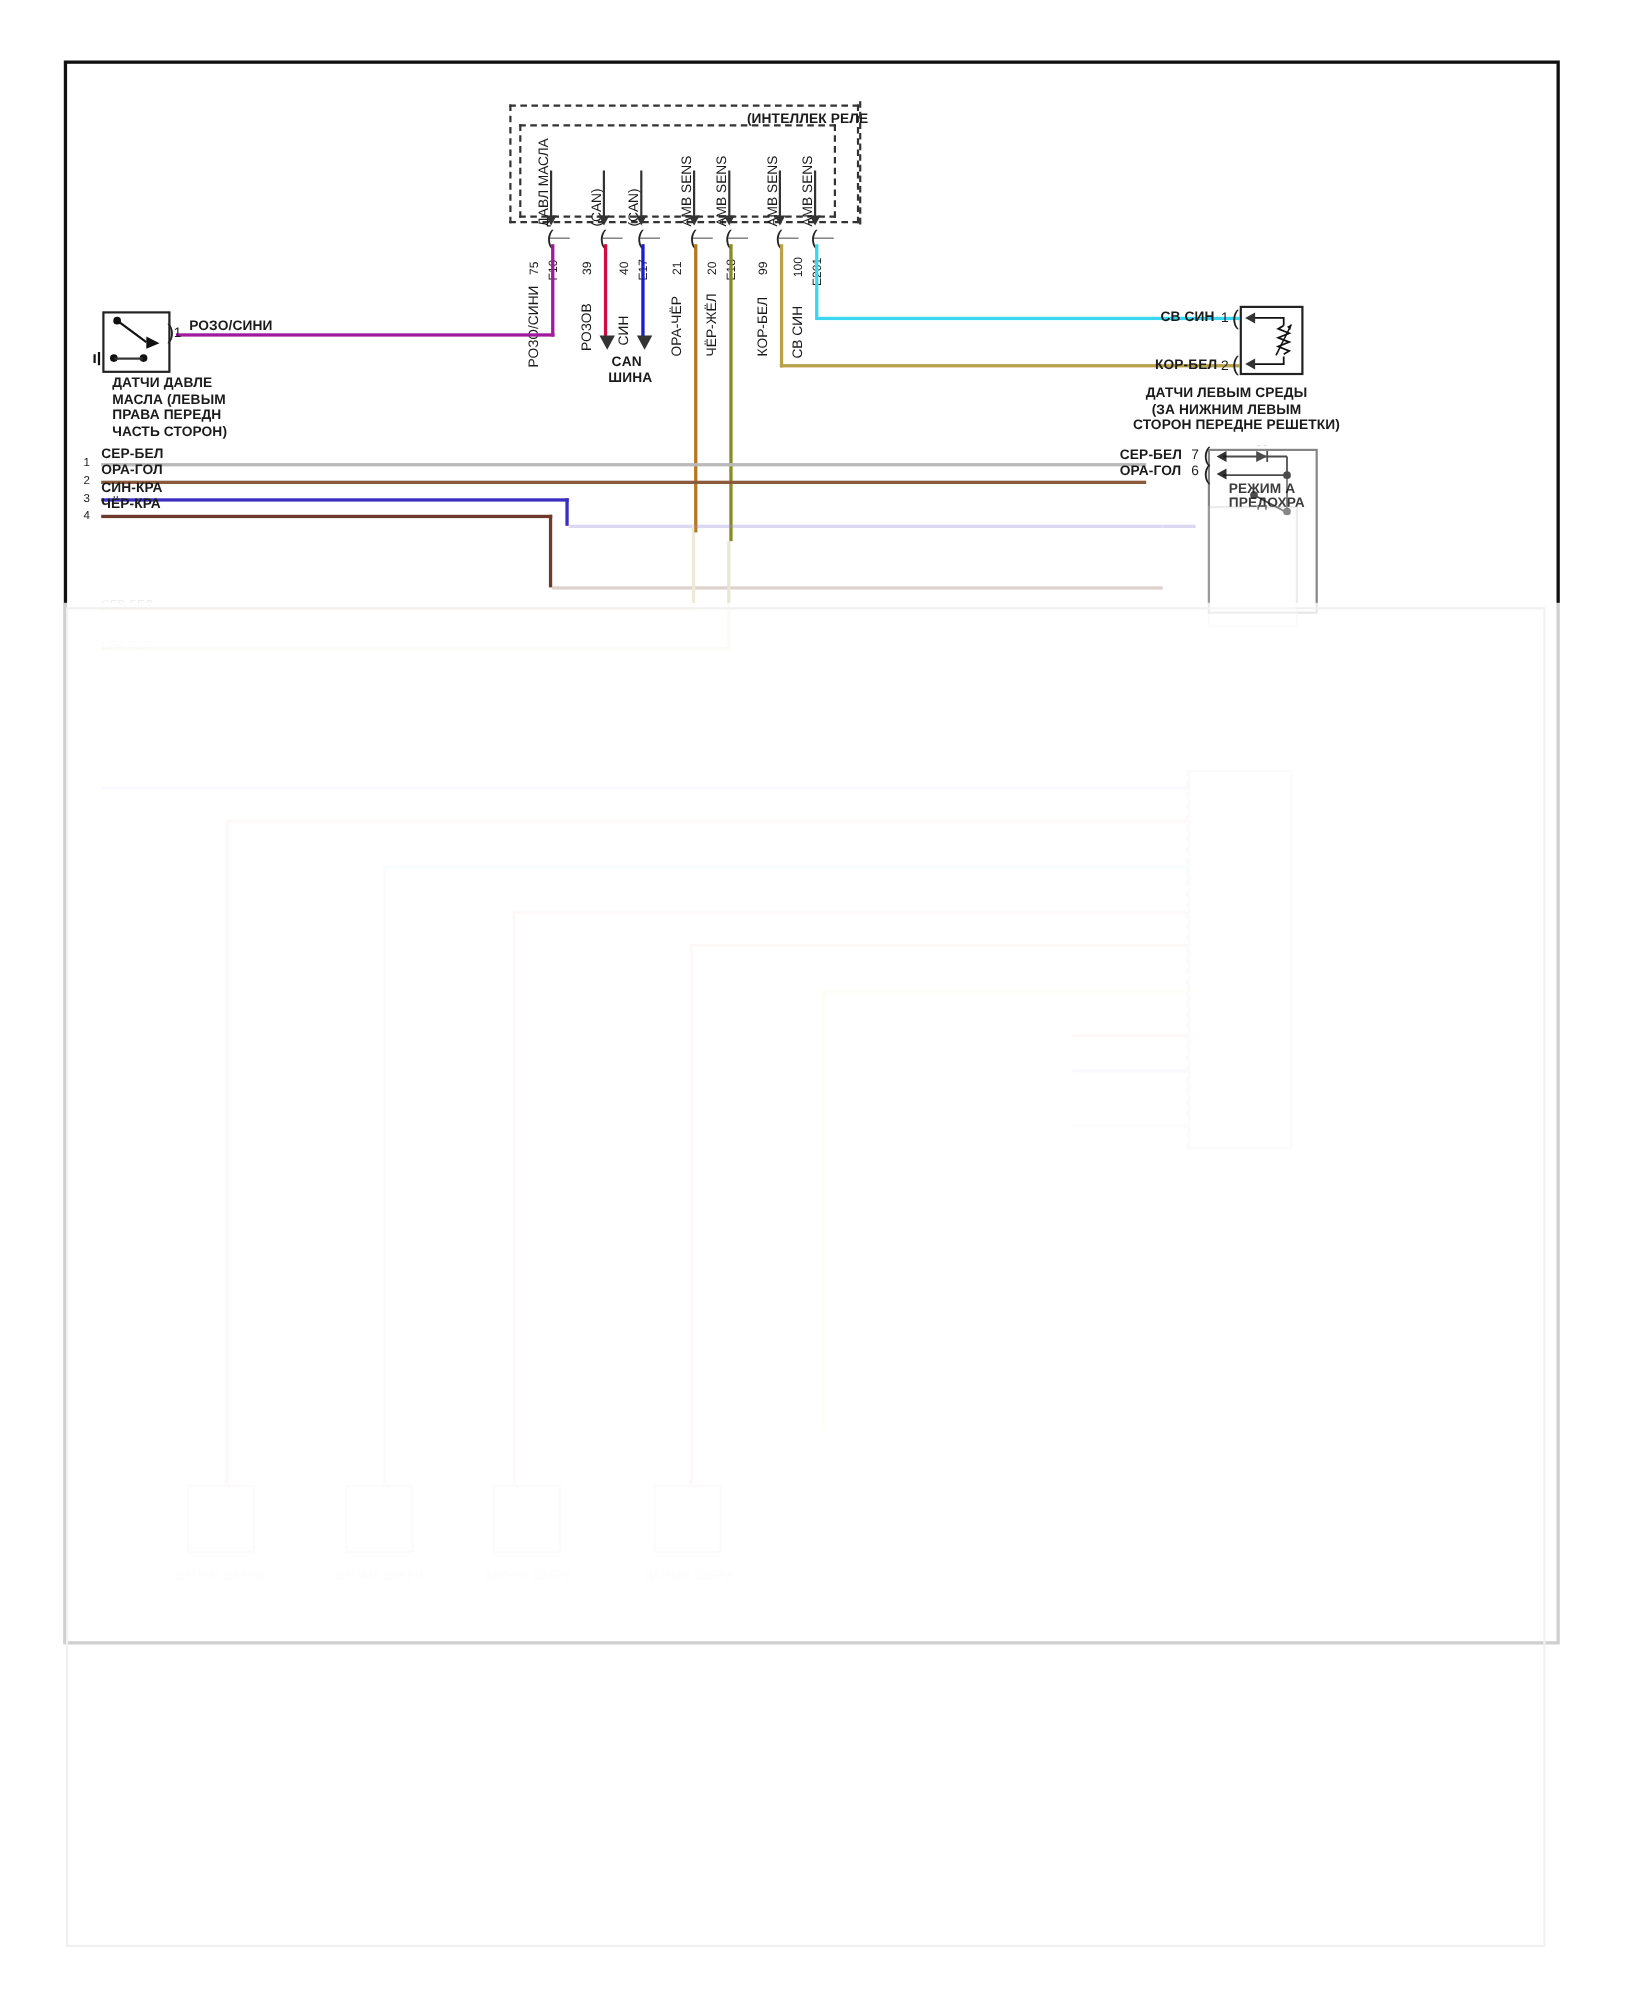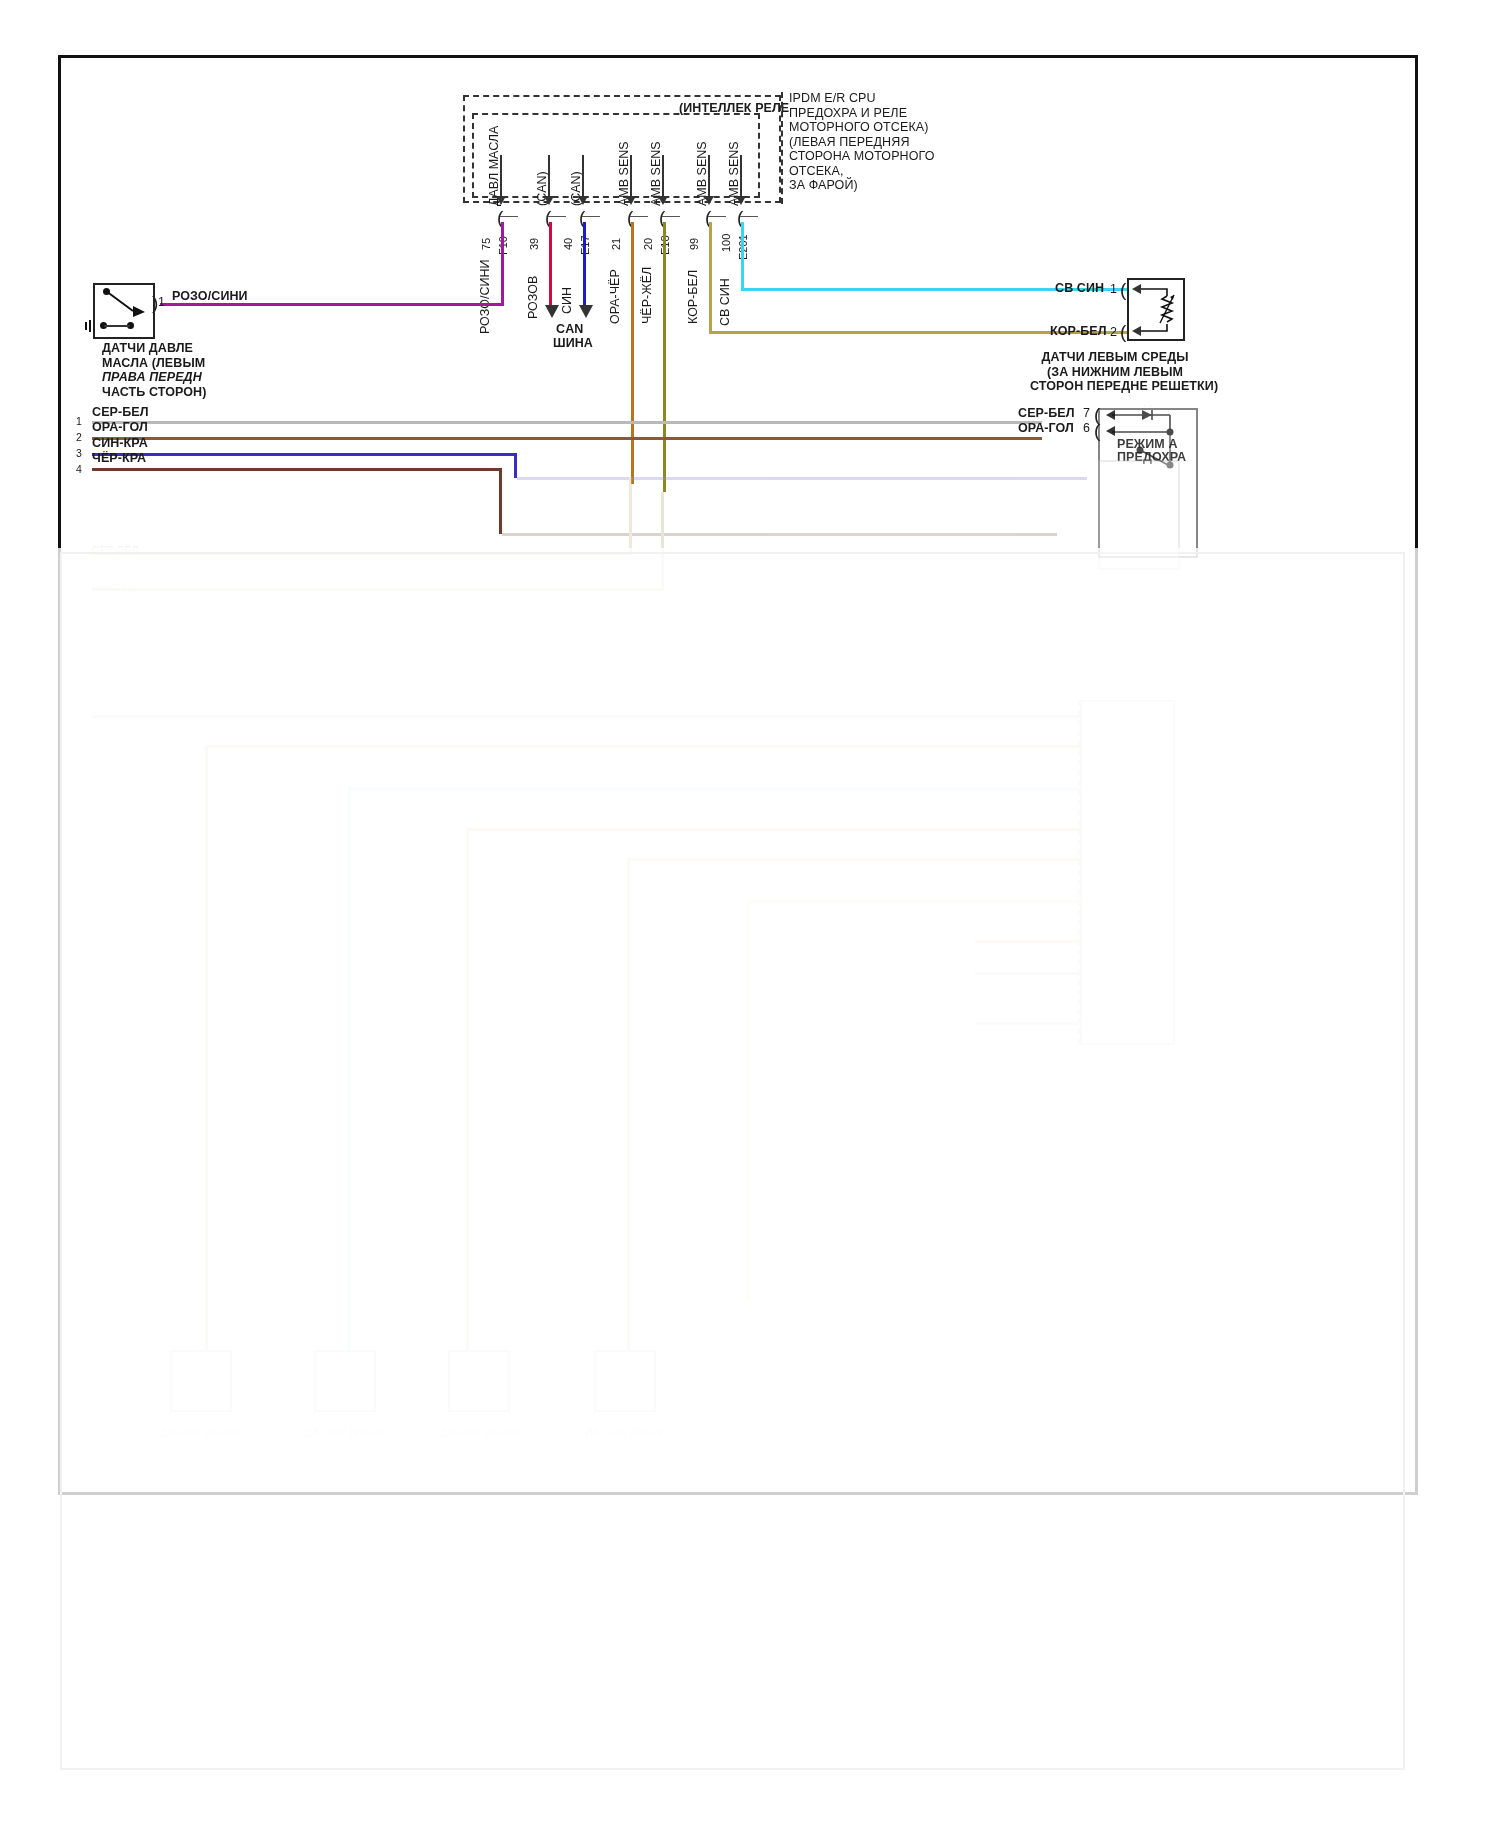--- a/index.html
+++ b/index.html
@@ -57,29 +57,20 @@
 
   <div class="sheet-border"></div>
 
   <div class="dashbox" style="left:463px;top:95px;width:318px;height:108px;"></div>
   <div class="txt b" style="left:679px;top:101px;font-size:12.5px;">(ИНТЕЛЛЕК РЕЛЕ</div>
 
   <div class="dashbox" style="left:472px;top:113px;width:288px;height:85px;"></div>
 
   <div class="abs" style="left:781px;top:92px;width:0;height:112px;border-left:2px dashed #333;"></div>
 
-  <div class="abs" style="left:789px;top:91px;">
-    <div class="txt" style="position:static;">IPDM E/R CPU</div>
-    <div class="txt" style="position:static;">ПРЕДОХРА И РЕЛЕ</div>
-    <div class="txt" style="position:static;">МОТОРНОГО ОТСЕКА)</div>
-    <div class="txt" style="position:static;">(ЛЕВАЯ ПЕРЕДНЯЯ</div>
-    <div class="txt" style="position:static;">СТОРОНА МОТОРНОГО</div>
-    <div class="txt" style="position:static;">ОТСЕКА,</div>
-    <div class="txt" style="position:static;">ЗА ФАРОЙ)</div>
-  </div>
 
   <div class="vert" style="left:501px;top:192px;">ДАВЛ МАСЛА</div>
   <div class="leadv" style="left:500px;top:155px;height:43px;"></div>
   <div class="arrow-d" style="left:496px;top:196px;"></div>
   <div class="conn" style="left:497px;top:208px;">(</div>
   <div class="vert sm" style="left:492px;top:238px;">75</div>
   <div class="vert sm" style="left:509px;top:243px;">F10</div>
   <div class="vert" style="left:492px;top:320px;">РОЗО/СИНИ</div>
   <div class="wire wv" style="left:501px;top:222px;height:84px;background:#a01a9e;"></div>
   <div class="wire wh" style="left:160px;top:303px;width:344px;background:#a01a9e;"></div>
@@ -165,21 +156,21 @@
         <line x1="2" y1="4" x2="2" y2="12" stroke="#111" stroke-width="2"></line>
       </svg>
   </div>
   <div class="conn" style="left:152px;top:293px;">)</div>
   <div class="txt" style="left:158px;top:295px;">1</div>
   <div class="txt b" style="left:172px;top:289px;">РОЗО/СИНИ</div>
 
   <div class="abs" style="left:102px;top:341px;">
     <div class="txt b" style="position:static;">ДАТЧИ ДАВЛЕ</div>
     <div class="txt b" style="position:static;">МАСЛА (ЛЕВЫМ</div>
-    <div class="txt b" style="position:static;font-style:italic;">ПРАВА ПЕРЕДН</div>
+    <div class="txt b" style="position:static;">ПРАВА ПЕРЕДН</div>
     <div class="txt b" style="position:static;">ЧАСТЬ СТОРОН)</div>
   </div>
 
   <div class="solidbox" style="left:1127px;top:278px;width:58px;height:63px;"></div>
   <svg class="abs" style="left:1127px;top:278px;width:58px;height:63px;">
     <polyline points="12,11 40,11 40,18" stroke="#111" stroke-width="1.6" fill="none"></polyline>
     <polyline points="12,53 40,53 40,46" stroke="#111" stroke-width="1.6" fill="none"></polyline>
     <polyline points="40,18 35,21 45,25 35,29 45,33 35,37 45,41 40,44" stroke="#111" stroke-width="1.6" fill="none"></polyline>
     <line x1="33" y1="45" x2="47" y2="17" stroke="#111" stroke-width="1.4"></line>
     <polygon points="47,17 43,19 46,22" fill="#111"></polygon>

